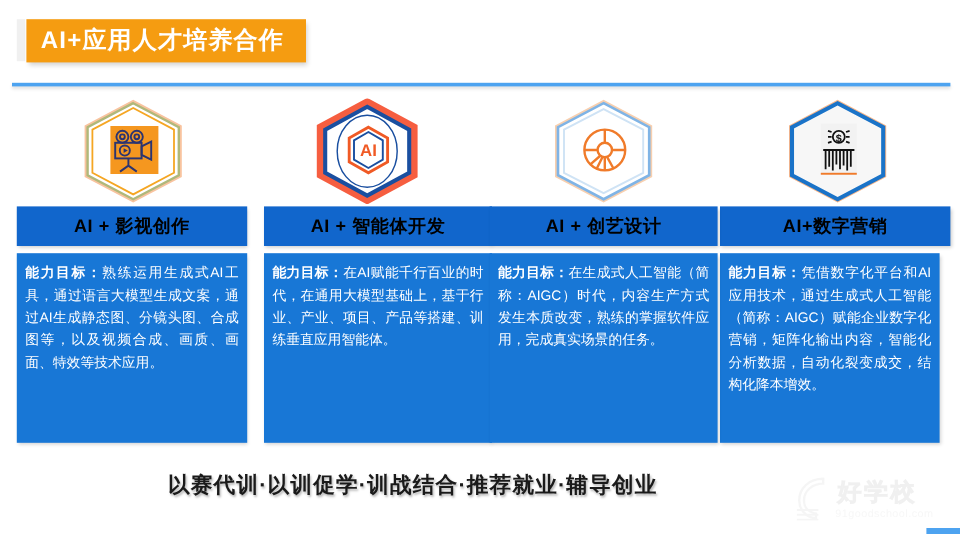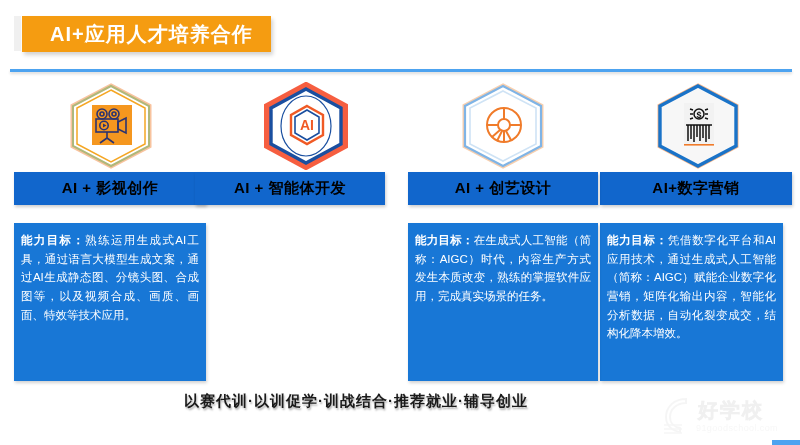--- a/index.html
+++ b/index.html
@@ -27,21 +27,21 @@
     position: absolute;
     left: 14px; top: 16px;
     width: 7px; height: 35px;
     background: #f0f0f0;
   }
 
   .title-banner {
     position: absolute;
     left: 22px; top: 16px;
     height: 36px;
-    padding: 0 18px 0 28px;
+    padding: 0 18px 0 12px;
     background: #f59c11;
     display: flex;
     align-items: center;
     box-shadow: 2px 3px 4px rgba(0,0,0,0.18);
   }
 
   .title-banner .title-text {
     color: #ffffff;
     font-size: 20px;
     font-weight: bold;
@@ -88,42 +88,42 @@
 
   
   .cards {
     position: absolute;
     left: 0; top: 172px;
     width: 800px; height: 200px;
   }
 
   .card { position: absolute; top: 0; }
   .card.k1 { left: 14px;  width: 192px; }
-  .card.k2 { left: 195px; width: 190px; }
+  .card.k2 { left: 220px; width: 190px; }
   .card.k3 { left: 408px; width: 190px; }
   .card.k4 { left: 600px; width: 192px; }
 
   .card-head {
     height: 33px;
     background: #1166cc;
     display: flex;
     align-items: center;
     justify-content: center;
     box-shadow: 1px 2px 3px rgba(0,0,0,0.20);
   }
   .card-head .head-text {
     color: #000000;
     font-size: 15px;
     font-weight: bold;
     letter-spacing: 0.5px;
     white-space: nowrap;
   }
 
   .card-body {
-    margin-top: 18px;
+    margin-top: 6px;
     height: 158px;
     background: #1877d6;
     padding: 8px 7px 6px 7px;
     box-shadow: 1px 2px 3px rgba(0,0,0,0.18);
   }
   .card.k4 .card-body { width: 183px; }
   .card.k2 .card-body,
   .card.k3 .card-body { height: 158px; }
 
   .card-body .body-text {
@@ -132,25 +132,25 @@
     line-height: 1.62;
     text-align: justify;
     text-justify: inter-character;
     word-break: break-all;
   }
   .card-body .body-text b { font-weight: bold; }
 
   
   .slogan {
     position: absolute;
-    left: 16px; top: 392px;
+    left: 4px; top: 392px;
     width: 680px;
     text-align: center;
     color: #1a1a1a;
-    font-size: 15px;
+    font-size: 18px;
     font-weight: bold;
     letter-spacing: 1px;
     text-shadow: 1px 2px 2px rgba(0,0,0,0.30);
   }
 
   
   .watermark {
     position: absolute;
     right: 6px; bottom: 2px;
     width: 136px; height: 52px;
@@ -293,20 +293,23 @@
     </div>
     <div class="card-body">
       <div class="body-text"><b>能力目标：</b><span>熟练运用生成式AI工具，通过语言大模型生成文案，通过AI生成静态图、分镜头图、合成图等，以及视频合成、画质、画面、特效等技术应用。</span></div>
     </div>
   </div>
 
   <div class="card k2">
     <div class="card-head">
       <span class="head-text">AI + 智能体开发</span>
     </div>
+    <div class="card-body">
+      <div class="body-text"><b>能力目标：</b><span>在AI赋能千行百业的时代，在通用大模型基础上，基于行业、产业、项目、产品等搭建、训练垂直应用智能体。</span></div>
+    </div>
   </div>
 
   <div class="card k4">
     <div class="card-head">
       <span class="head-text">AI+数字营销</span>
     </div>
     <div class="card-body">
       <div class="body-text"><b>能力目标：</b><span>凭借数字化平台和AI应用技术，通过生成式人工智能（简称：AIGC）赋能企业数字化营销，矩阵化输出内容，智能化分析数据，自动化裂变成交，结构化降本增效。</span></div>
     </div>
   </div>

